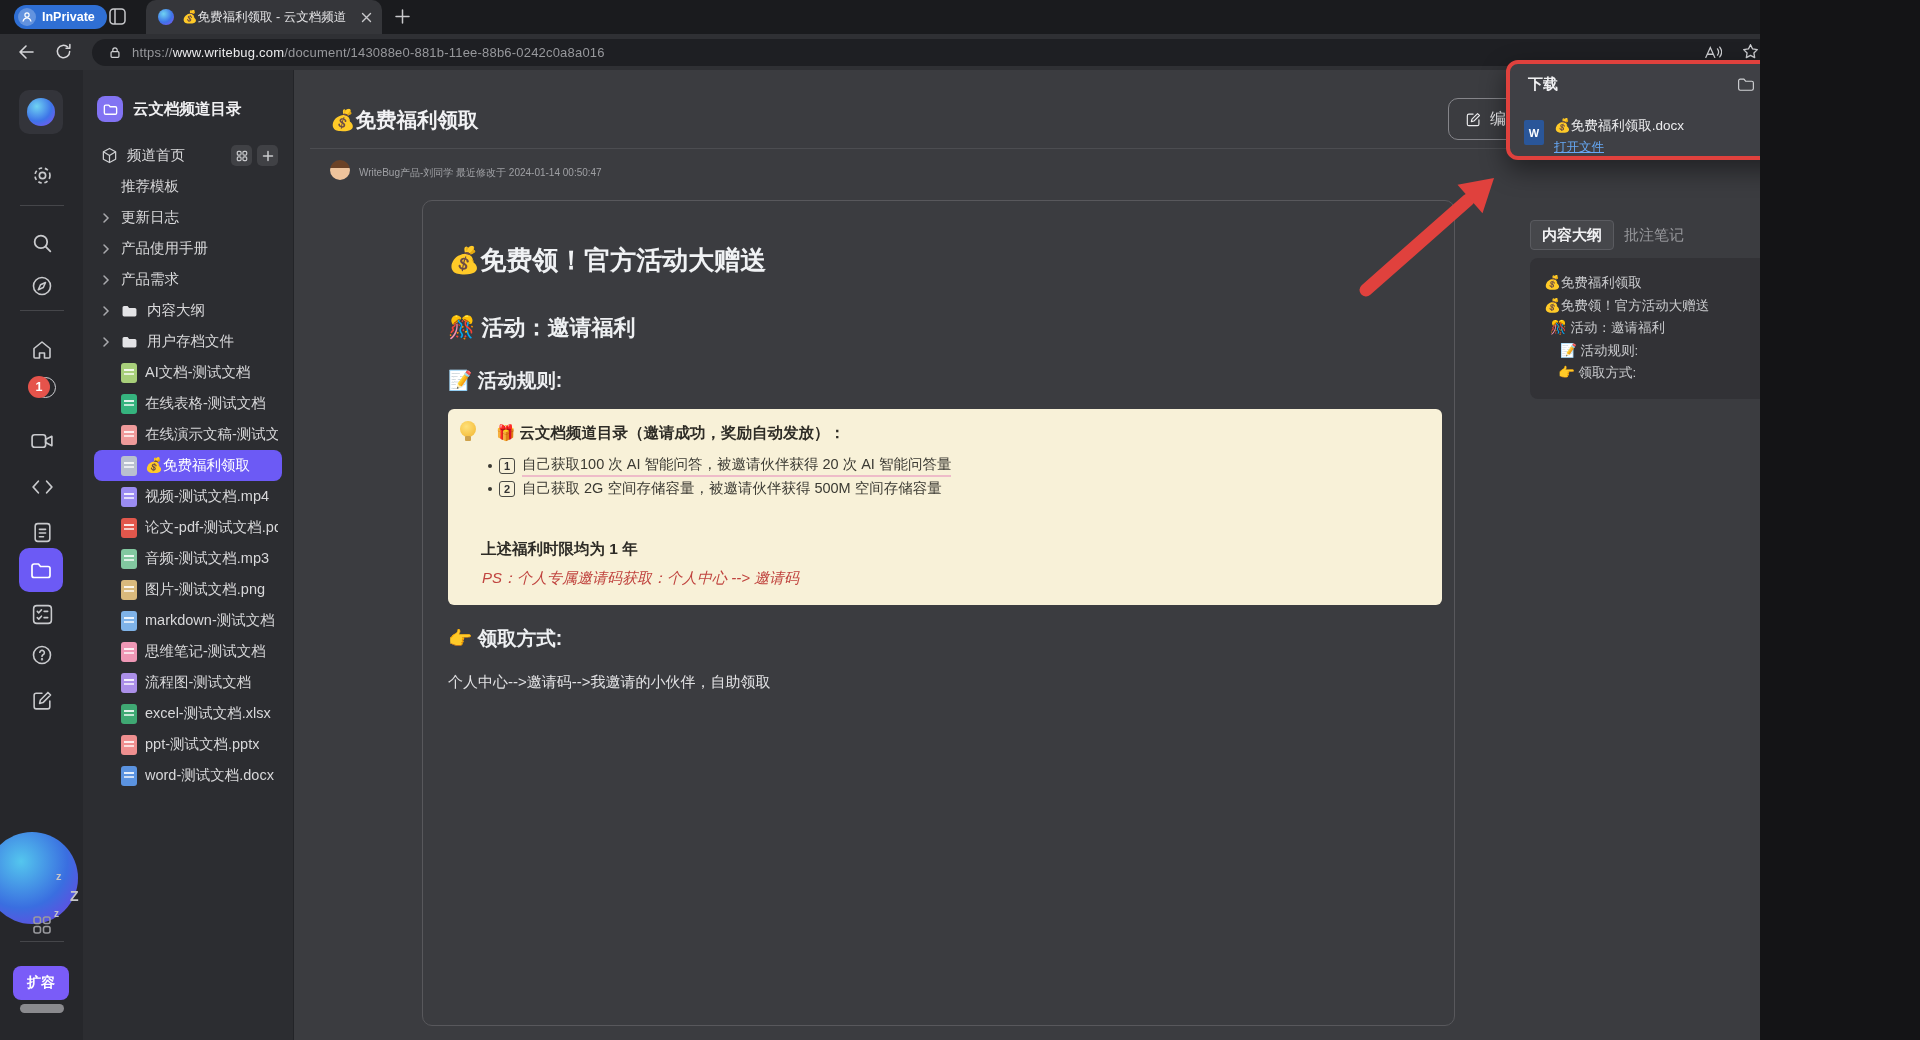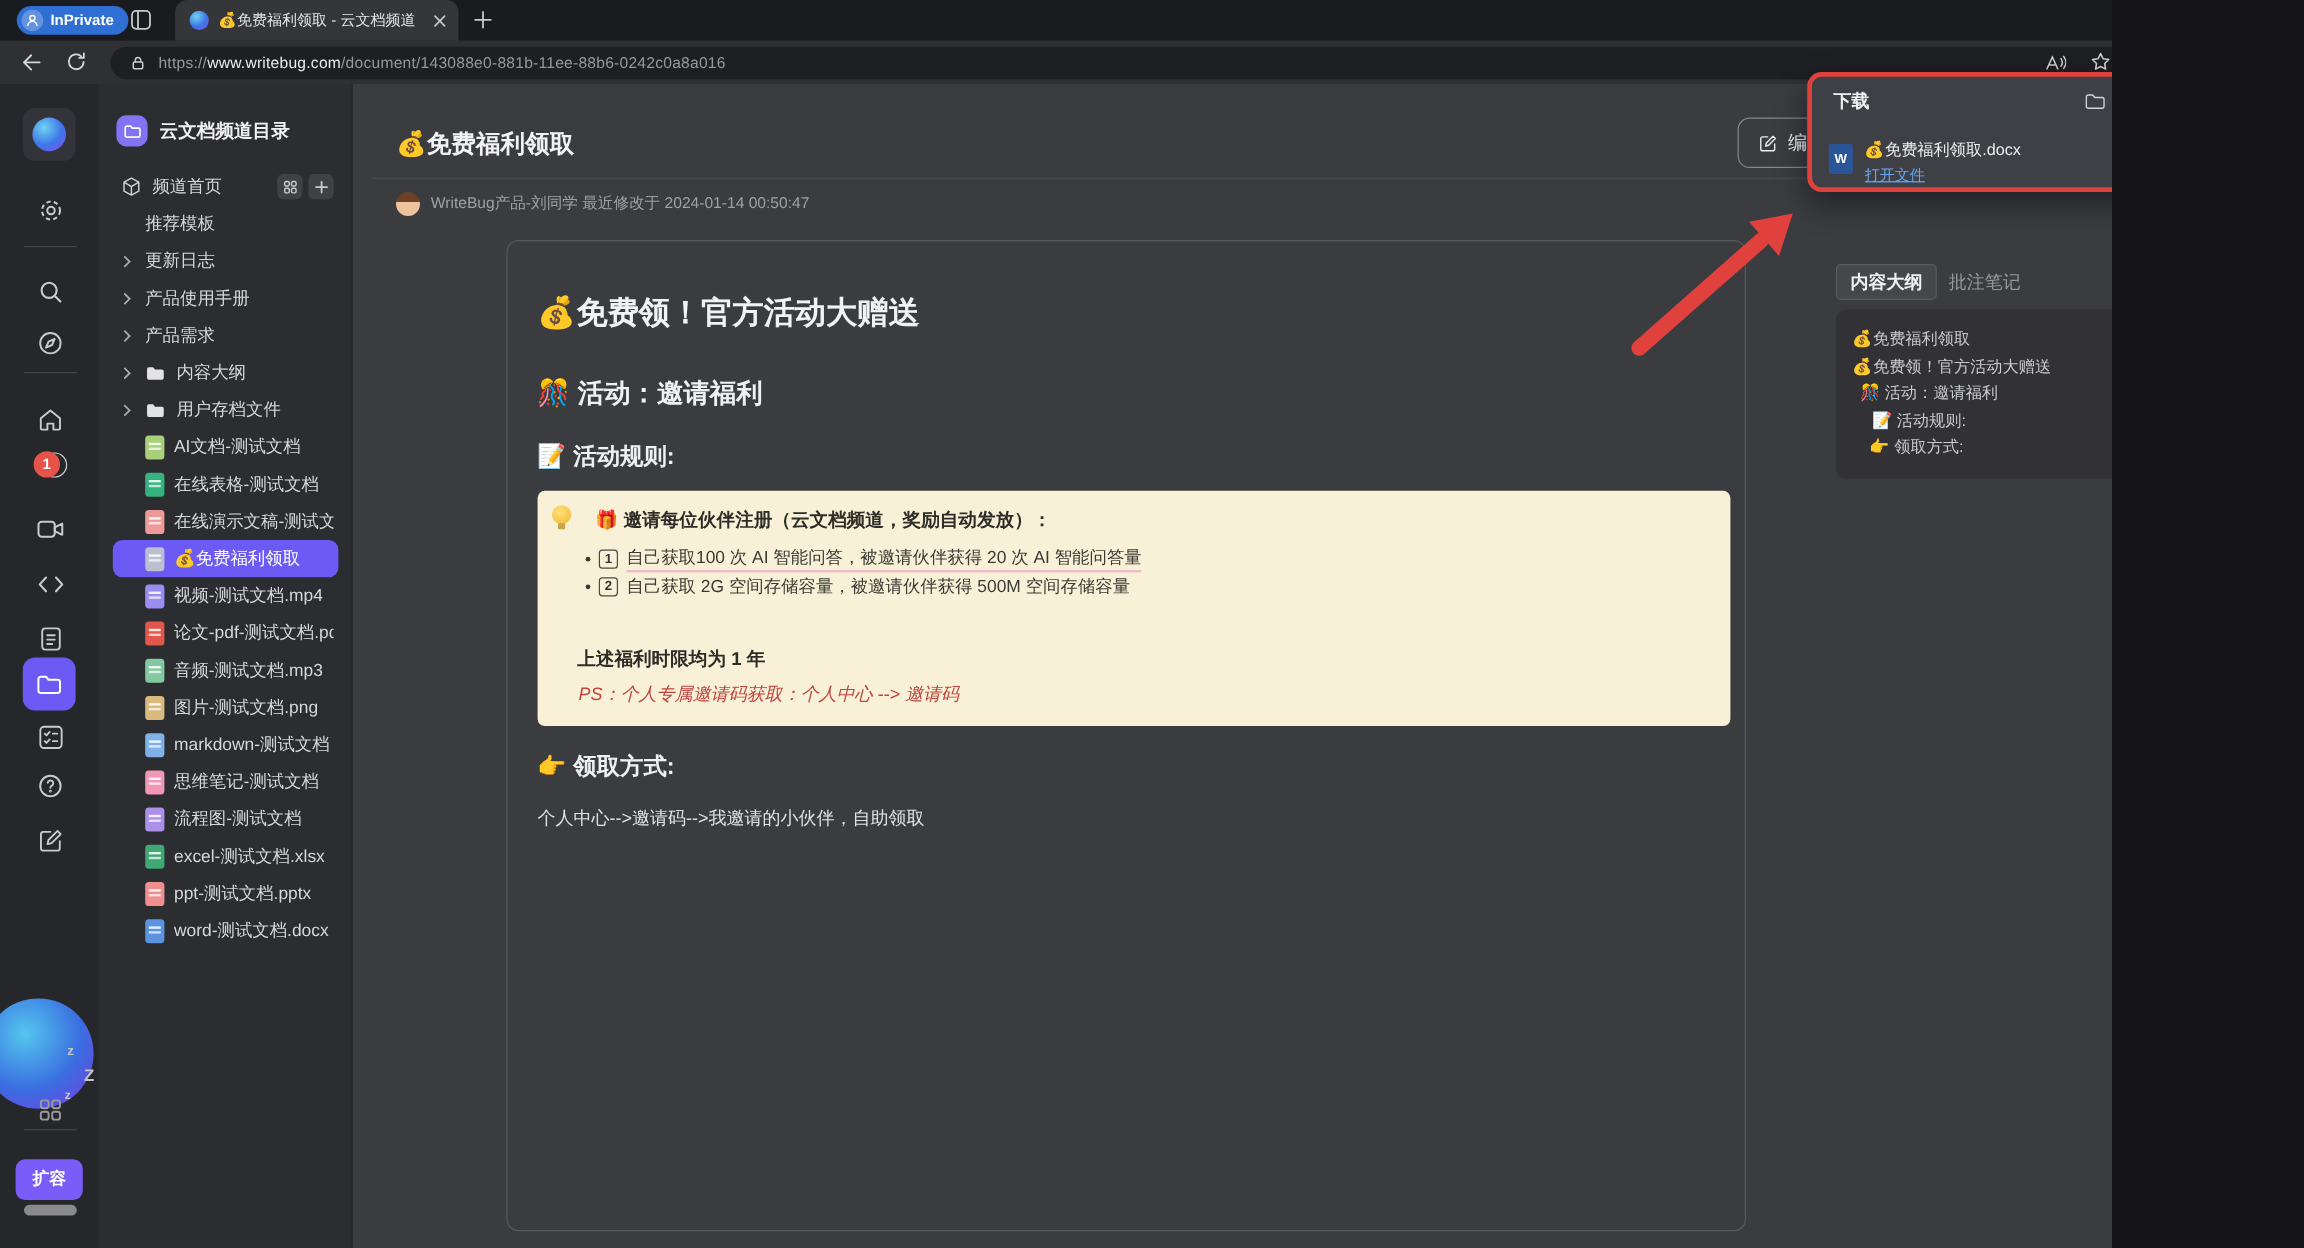--- a/index.html
+++ b/index.html
@@ -83,21 +83,21 @@
   .c-audio{background:#82c8a0}.c-image{background:#d9b97c}.c-md{background:#7fb3e8}
   .c-mind{background:#ef97b5}.c-flow{background:#ab8fe8}.c-excel{background:#3fa873}
   .c-ppt{background:#ef8f8f}.c-word{background:#5b93e0}
 
   
   .page-title{position:absolute;left:36px;top:36px;font-size:20.5px;font-weight:bold;color:#f2f2f4;}
   .edit-btn{position:absolute;left:1154px;top:28px;width:112px;height:42px;border:1px solid #85858a;border-radius:10px;
     display:flex;align-items:center;gap:8px;padding:0 16px;color:#ececee;font-size:16px;z-index:1;}
   .purple-frag{position:absolute;left:1506px;top:30px;width:100px;height:42px;border-radius:12px;background:#6c5af5;z-index:2;}
   .hdr-div{position:absolute;left:16px;top:78px;width:1210px;height:1px;background:#4c4d51;}
-  .meta-row{position:absolute;left:36px;top:90px;display:flex;align-items:flex-start;gap:9px;font-size:13px;color:#9fa0a4;}
+  .meta-row{position:absolute;left:36px;top:90px;display:flex;align-items:flex-end;gap:9px;font-size:10px;color:#9fa0a4;}
   .avatar{width:20px;height:20px;border-radius:50%;background:linear-gradient(#6b4226 42%,#efc49c 42%);}
   .doc-card{position:absolute;left:128px;top:130px;width:1033px;height:826px;border:1px solid #58585c;border-radius:10px;}
   .d-h1{position:absolute;left:25px;top:42px;font-size:26px;font-weight:bold;color:#f0f2f4;}
   .d-h2{position:absolute;left:25px;top:112px;font-size:22px;font-weight:bold;color:#eef0f2;}
   .d-h3{position:absolute;left:25px;font-size:19.5px;font-weight:bold;color:#eef0f2;}
   .callout{position:absolute;left:25px;top:208px;width:994px;height:196px;border-radius:6px;background:#f8f1d8;}
   .bulb{position:absolute;left:12px;top:12px;width:16px;height:16px;border-radius:50%;
     background:radial-gradient(circle at 40% 35%,#ffe17a,#f2b52e);}
   .bulb::after{content:"";position:absolute;left:5px;top:15px;width:6px;height:5px;background:#cfa24a;border-radius:1px;}
   .co-head{position:absolute;left:48px;top:14px;font-size:15.5px;font-weight:bold;color:#2e2c26;}
@@ -518,21 +518,21 @@
         <span>WriteBug产品-刘同学 最近修改于 2024-01-14 00:50:47</span>
       </div>
 
       <div class="doc-card">
         <div class="d-h1">💰免费领！官方活动大赠送</div>
         <div class="d-h2">🎊 活动：邀请福利</div>
         <div class="d-h3" style="top:166px">📝 活动规则:</div>
 
         <div class="callout">
           <span class="bulb"></span>
-          <div class="co-head">🎁 邀请每位伙伴注册（云文档频道，奖励自动发放）：</div>
+          <div class="co-head">🎁 云文档频道目录（邀请成功，奖励自动发放）：</div>
           <div class="co-bullet" style="top:46px">
             <span class="dot"></span>
             <span class="numbox">1</span>
             <span class="u-pink">自己获取100 次 AI 智能问答，被邀请伙伴获得 20 次 AI 智能问答量</span>
           </div>
           <div class="co-bullet" style="top:70px">
             <span class="dot"></span>
             <span class="numbox">2</span>
             <span>自己获取 2G 空间存储容量，被邀请伙伴获得 500M 空间存储容量</span>
           </div>

